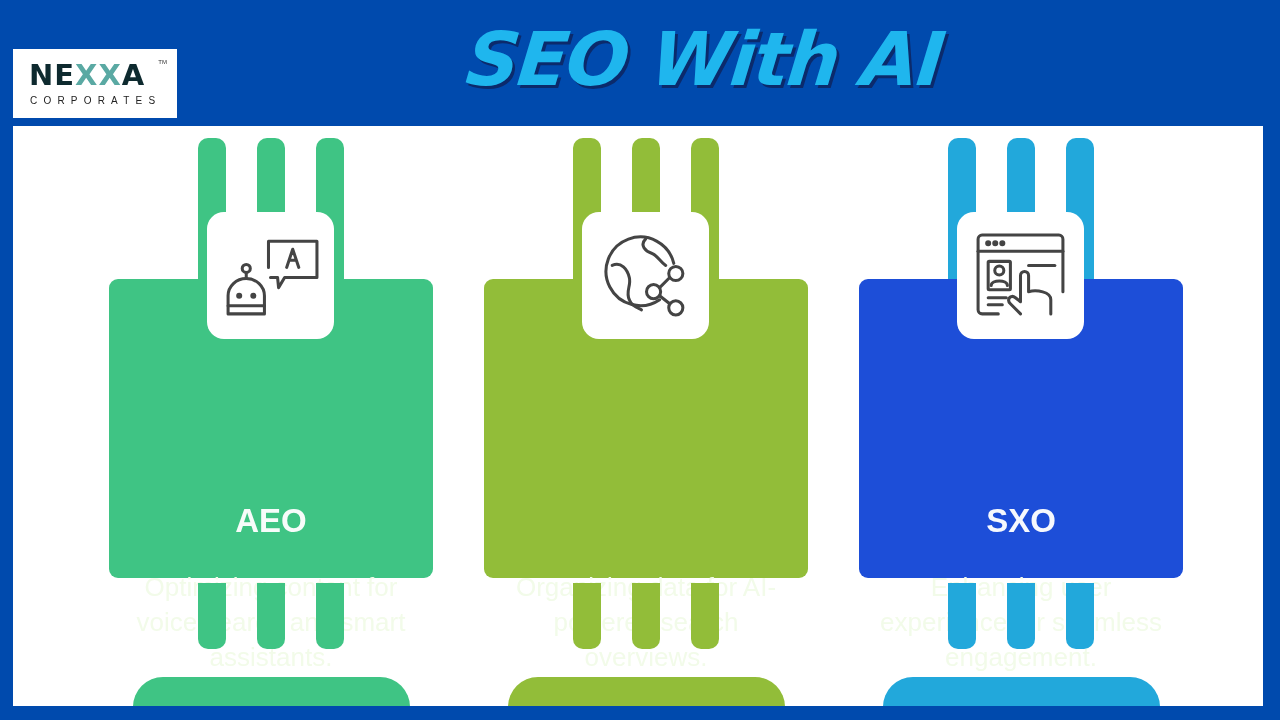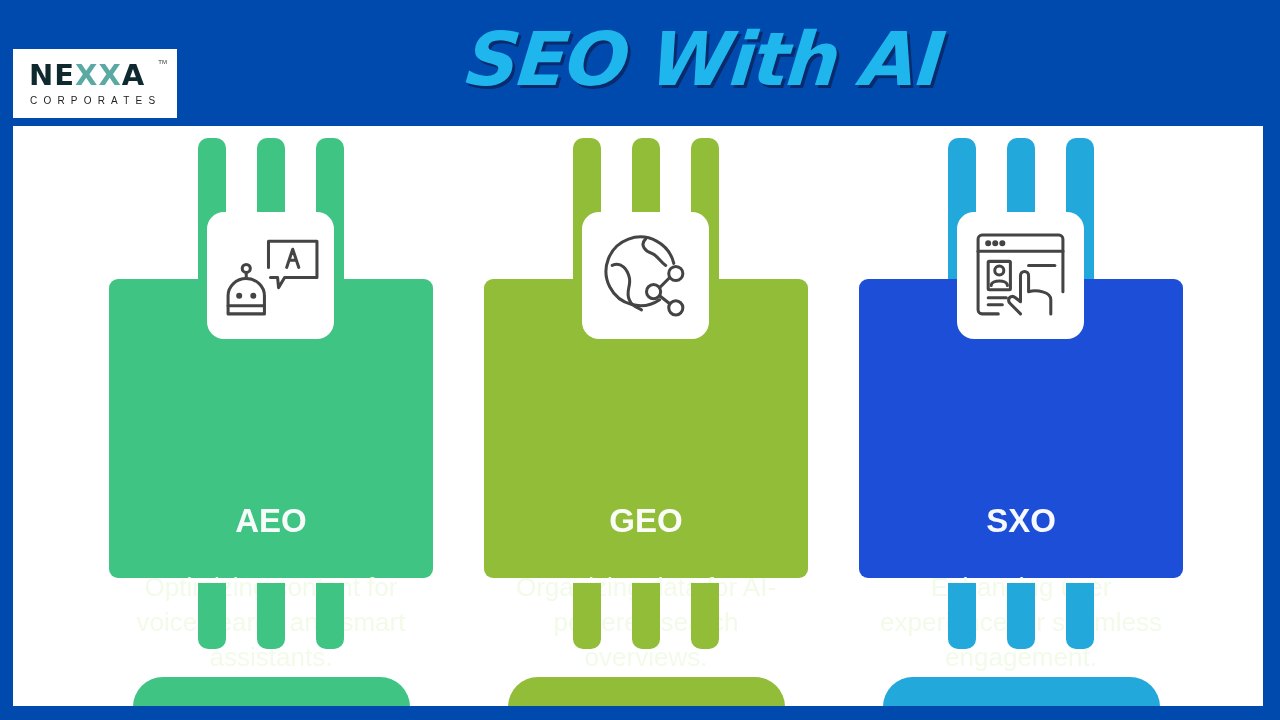--- a/index.html
+++ b/index.html
@@ -102,21 +102,20 @@
     <div class="prong bot" style="left:148px;background:#3fc484;"></div>
     <div class="prong bot" style="left:207px;background:#3fc484;"></div>
     <div class="pill" style="background:#3fc484;"></div>
   </div>
 
   <div class="col" style="left:471px;">
     <div class="prong top" style="left:89px;background:#92bd39;"></div>
     <div class="prong top" style="left:148px;background:#92bd39;"></div>
     <div class="prong top" style="left:207px;background:#92bd39;"></div>
     <div class="card" style="background:#92bd39;">
-      <div class="card-title">GEO</div>
       <div class="card-desc">Organizing data for AI-powered search overviews.</div>
     </div>
     <div class="iconbox" style="box-shadow:0 0 0 3px #fff;">
       <svg viewBox="0 0 100 100" fill="none" stroke="#444" stroke-width="3" stroke-linecap="round" stroke-linejoin="round">
         <path d="M64 74 A34 34 0 1 1 78 38"></path>
         <path d="M17 40 C26 36 32 44 34 52 C36 60 30 66 34 74 C36 80 42 82 46 84"></path>
         <path d="M50 14 C44 20 50 26 56 28 C62 30 64 36 70 40"></path>
         <circle cx="80" cy="48" r="7"></circle>
         <circle cx="58" cy="66" r="7"></circle>
         <circle cx="80" cy="82" r="7"></circle>

